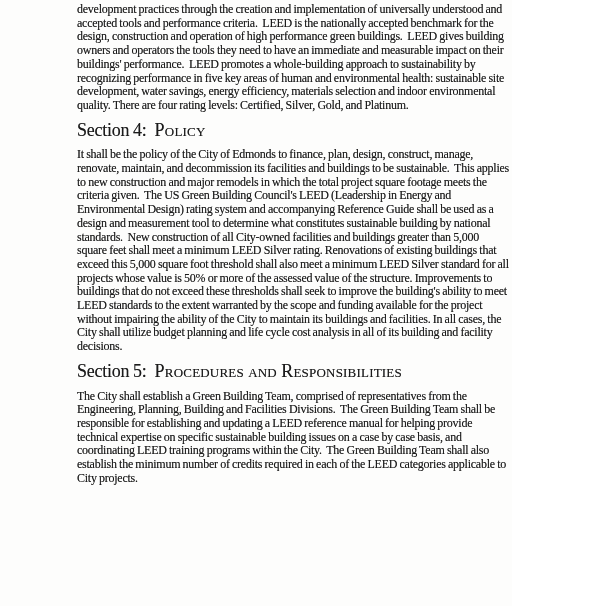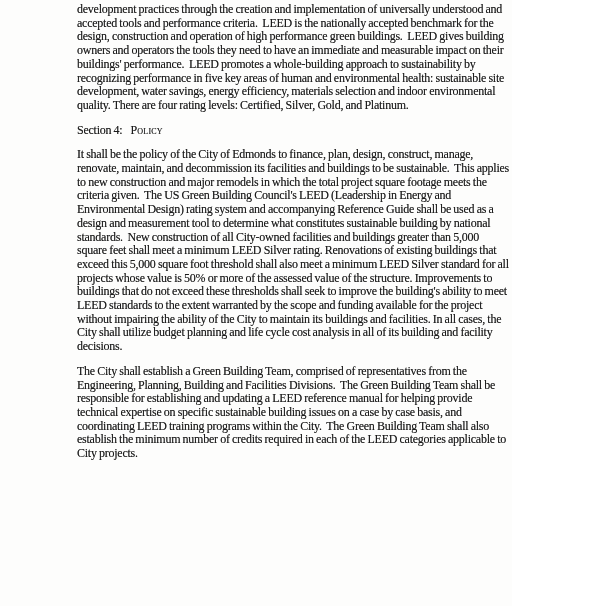--- a/index.html
+++ b/index.html
@@ -25,21 +25,21 @@
     letter-spacing: -0.25px;
     word-spacing: -0.4px;
     text-shadow: 0 0 0.5px rgba(35,35,35,0.55);
   }
   .content p {
     margin: 0 0 11px 0;
     white-space: pre-wrap;
   }
   .content h2 {
     margin: 6px 0 11px 0;
-    font-size: 12px;
+    font-size: 18px;
     font-weight: normal;
     line-height: 13.7px;
     white-space: pre-wrap;
   }
   .sec-title {
     font-variant: small-caps;
     letter-spacing: 0.2px;
     margin-left: 8px;
   }
   .artifact {
@@ -59,20 +59,21 @@
 <div class="page">
   <div class="content">
 
     <p>development practices through the creation and implementation of universally understood and accepted tools and performance criteria.  LEED is the nationally accepted benchmark for the design, construction and operation of high performance green buildings.  LEED gives building owners and operators the tools they need to have an immediate and measurable impact on their buildings' performance.  LEED promotes a whole-building approach to sustainability by recognizing performance in five key areas of human and environmental health: sustainable site development, water savings, energy efficiency, materials selection and indoor environmental quality. There are four rating levels: Certified, Silver, Gold, and Platinum.</p>
 
     <h2><span>Section 4:</span><span class="sec-title">Policy</span></h2>
 
     <p>It shall be the policy of the City of Edmonds to finance, plan, design, construct, manage, renovate, maintain, and decommission its facilities and buildings to be sustainable.  This applies to new construction and major remodels in which the total project square footage meets the criteria given.  The US Green Building Council's LEED (Leadership in Energy and Environmental Design) rating system and accompanying Reference Guide shall be used as a design and measurement tool to determine what constitutes sustainable building by national standards.  New construction of all City-owned facilities and buildings greater than 5,000 square feet shall meet a minimum LEED Silver rating. Renovations of existing buildings that exceed this 5,000 square foot threshold shall also meet a minimum LEED Silver standard for all projects whose value is 50% or more of the assessed value of the structure. Improvements to buildings that do not exceed these thresholds shall seek to improve the building's ability to meet LEED standards to the extent warranted by the scope and funding available for the project without impairing the ability of the City to maintain its buildings and facilities. In all cases, the City shall utilize budget planning and life cycle cost analysis in all of its building and facility decisions.</p>
 
 
+    <h2><span>Section 5:</span><span class="sec-title">Procedures and Responsibilities</span></h2>
 
 
     <p>The City shall establish a Green Building Team, comprised of representatives from the Engineering, Planning, Building and Facilities Divisions.  The Green Building Team shall be responsible for establishing and updating a LEED reference manual for helping provide technical expertise on specific sustainable building issues on a case by case basis, and coordinating LEED training programs within the City.  The Green Building Team shall also establish the minimum number of credits required in each of the LEED categories applicable to City projects.</p>
 
   </div>
 
   <div class="artifact a1"></div>
   <div class="artifact a2"></div>
   <div class="artifact a3"></div>
   <div class="artifact a4"></div>

